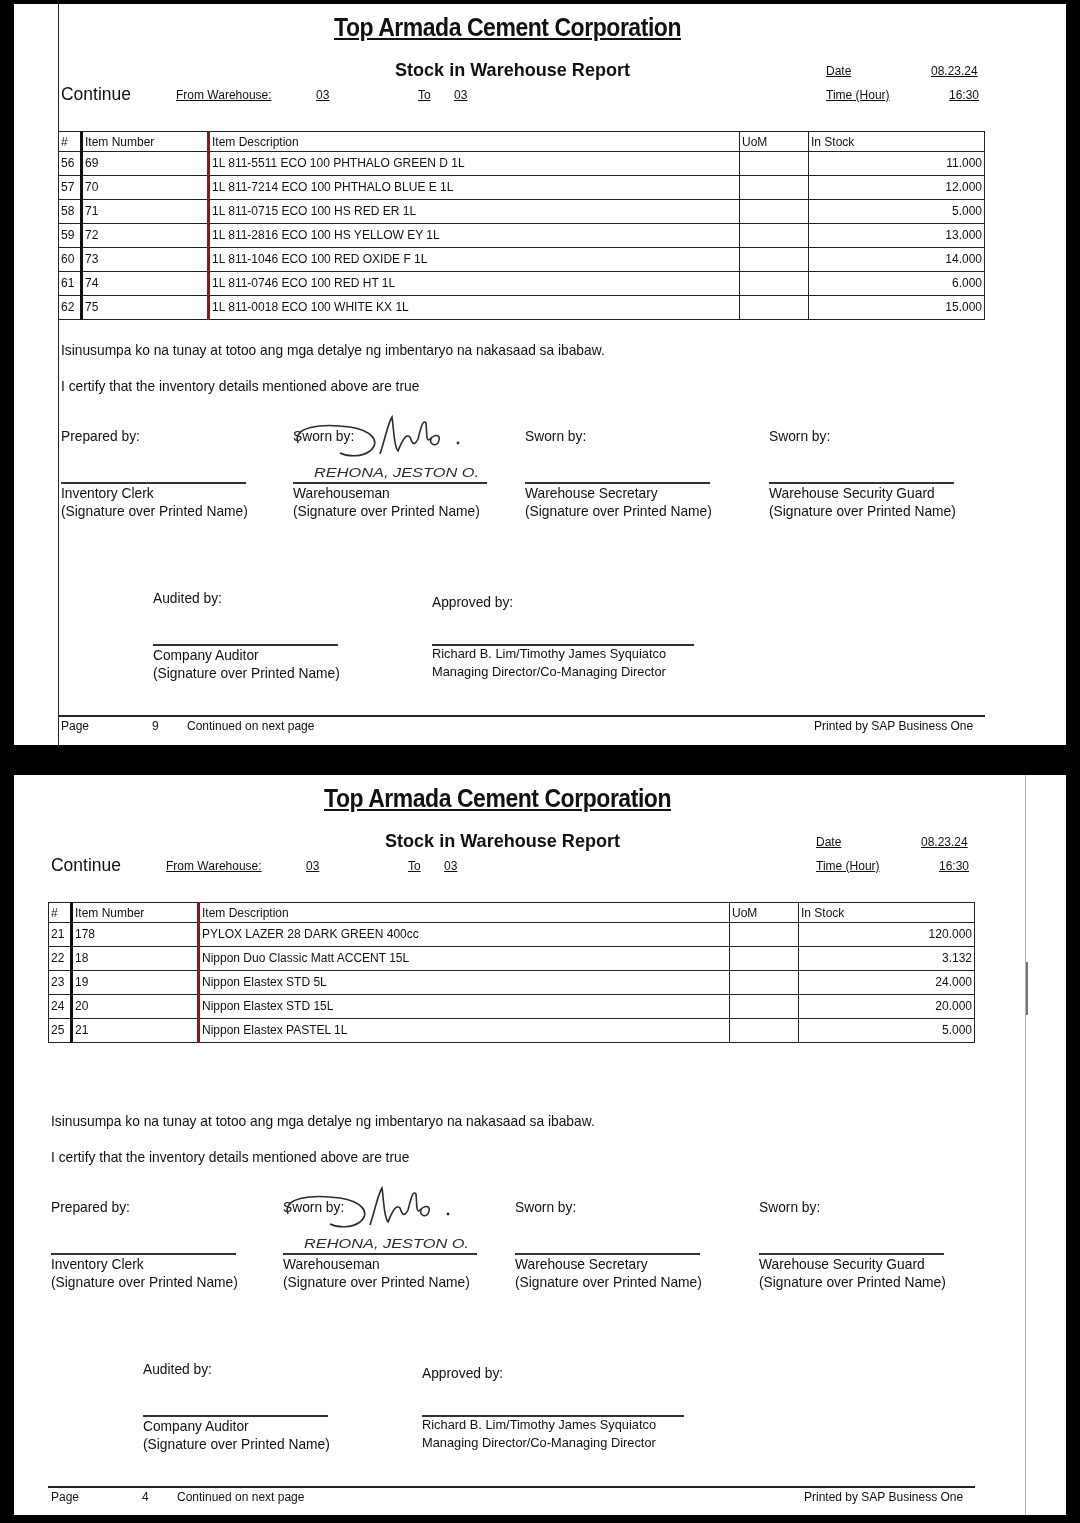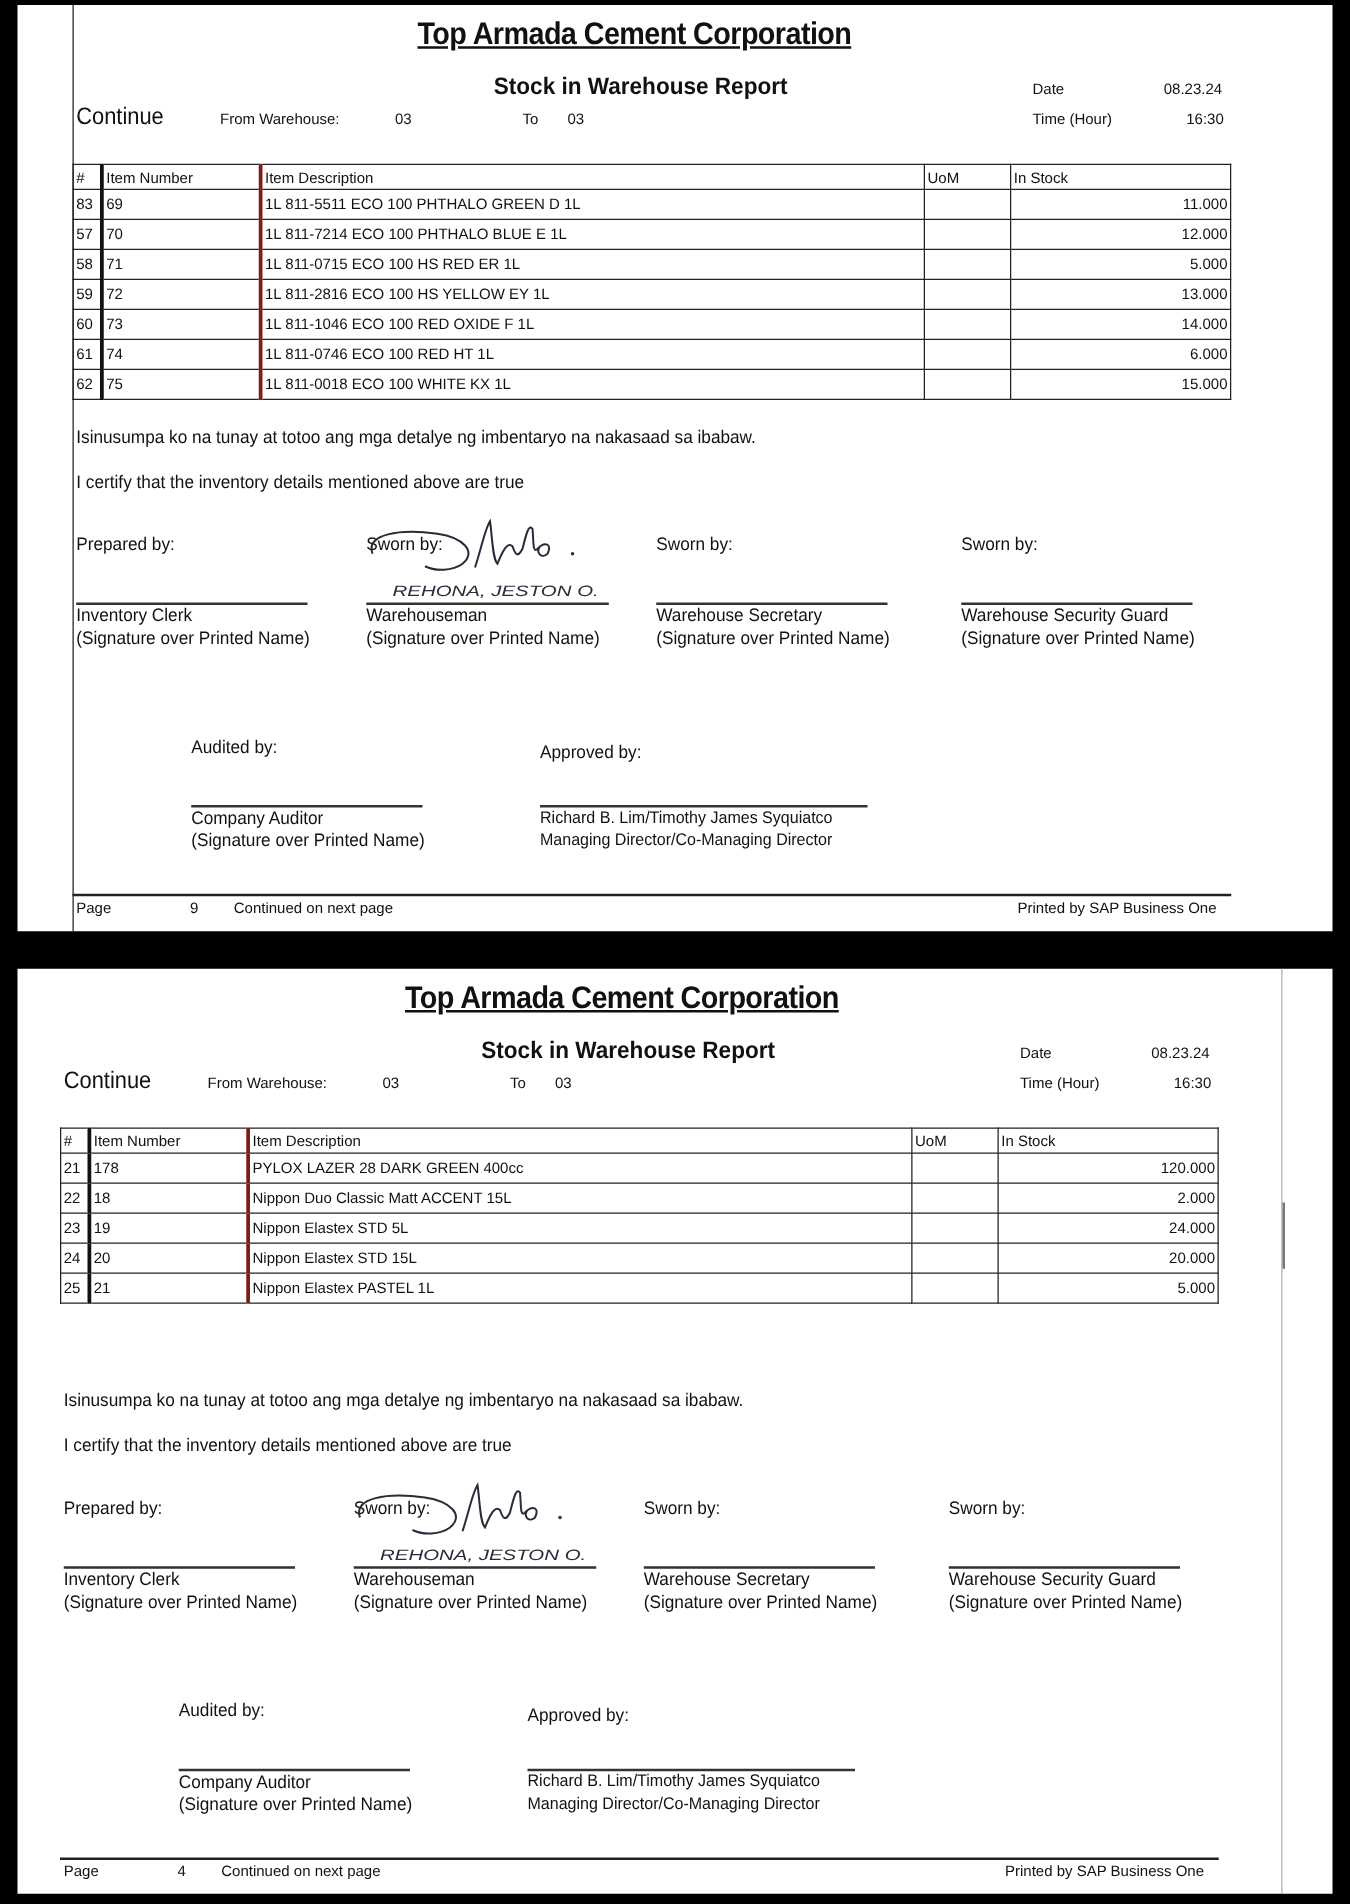--- a/index.html
+++ b/index.html
@@ -5,21 +5,21 @@
   html,body{margin:0;padding:0;}
   body{width:1080px;height:1523px;background:#000;position:relative;overflow:hidden;font-family:"Liberation Sans",sans-serif;color:#111;}
   .page{position:absolute;background:#fff;}
   #page1{left:14px;top:4px;width:1052px;height:741px;}
   #page2{left:14px;top:775px;width:1052px;height:740px;}
   .abs{position:absolute;white-space:nowrap;}
   .vrule{position:absolute;width:1px;background:#222;}
   .company{font-size:25px;font-weight:bold;text-decoration:underline;letter-spacing:-0.5px;transform:scaleX(0.92);transform-origin:left top;}
   .report-title{font-size:19px;font-weight:bold;transform:scaleX(0.95);transform-origin:left top;}
   .continue{font-size:19px;transform:scaleX(0.92);transform-origin:left top;}
-  .small{font-size:12px;}
+  .small{font-size:12px;text-decoration:underline;}
   table.items{position:absolute;border-collapse:collapse;font-size:12px;}
   table.items td,table.items th{border:1.5px solid #222;padding:0 2px;height:23px;line-height:23px;font-weight:normal;text-align:left;vertical-align:bottom;}
   table.items th{height:19px;line-height:18px;font-size:12px;}
   table.items td.num{text-align:right;}
   table.items td.idx,table.items th.idx{border-right:3px solid #111;}
   table.items td.desc,table.items th.desc{border-left:3px solid #7f1d1d;}
   .stmt{font-size:14.5px;transform:scaleX(0.95);transform-origin:left top;}
   .sig-line{position:absolute;height:1.5px;background:#333;}
   .sig-text{font-size:14.5px;line-height:18px;transform:scaleX(0.95);transform-origin:left top;}
   .sig-label{font-size:14.5px;transform:scaleX(0.95);transform-origin:left top;}
@@ -54,21 +54,21 @@
       <tr>
         <th class="idx" style="width:17px;">#</th>
         <th style="width:120px;">Item Number</th>
         <th class="desc" style="width:525px;">Item Description</th>
         <th style="width:64px;">UoM</th>
         <th>In Stock</th>
       </tr>
     </thead>
     <tbody class="rows">
         <tr>
-          <td class="idx">83</td>
+          <td class="idx">56</td>
           <td>69</td>
           <td class="desc">1L 811-5511 ECO 100 PHTHALO GREEN D 1L</td>
           <td></td>
           <td class="num">11.000</td>
         </tr>
         <tr>
           <td class="idx">57</td>
           <td>70</td>
           <td class="desc">1L 811-7214 ECO 100 PHTHALO BLUE E 1L</td>
           <td></td>
@@ -197,21 +197,21 @@
           <td>178</td>
           <td class="desc">PYLOX LAZER 28 DARK GREEN 400cc</td>
           <td></td>
           <td class="num">120.000</td>
         </tr>
         <tr>
           <td class="idx">22</td>
           <td>18</td>
           <td class="desc">Nippon Duo Classic Matt ACCENT 15L</td>
           <td></td>
-          <td class="num">2.000</td>
+          <td class="num">3.132</td>
         </tr>
         <tr>
           <td class="idx">23</td>
           <td>19</td>
           <td class="desc">Nippon Elastex STD 5L</td>
           <td></td>
           <td class="num">24.000</td>
         </tr>
         <tr>
           <td class="idx">24</td>

